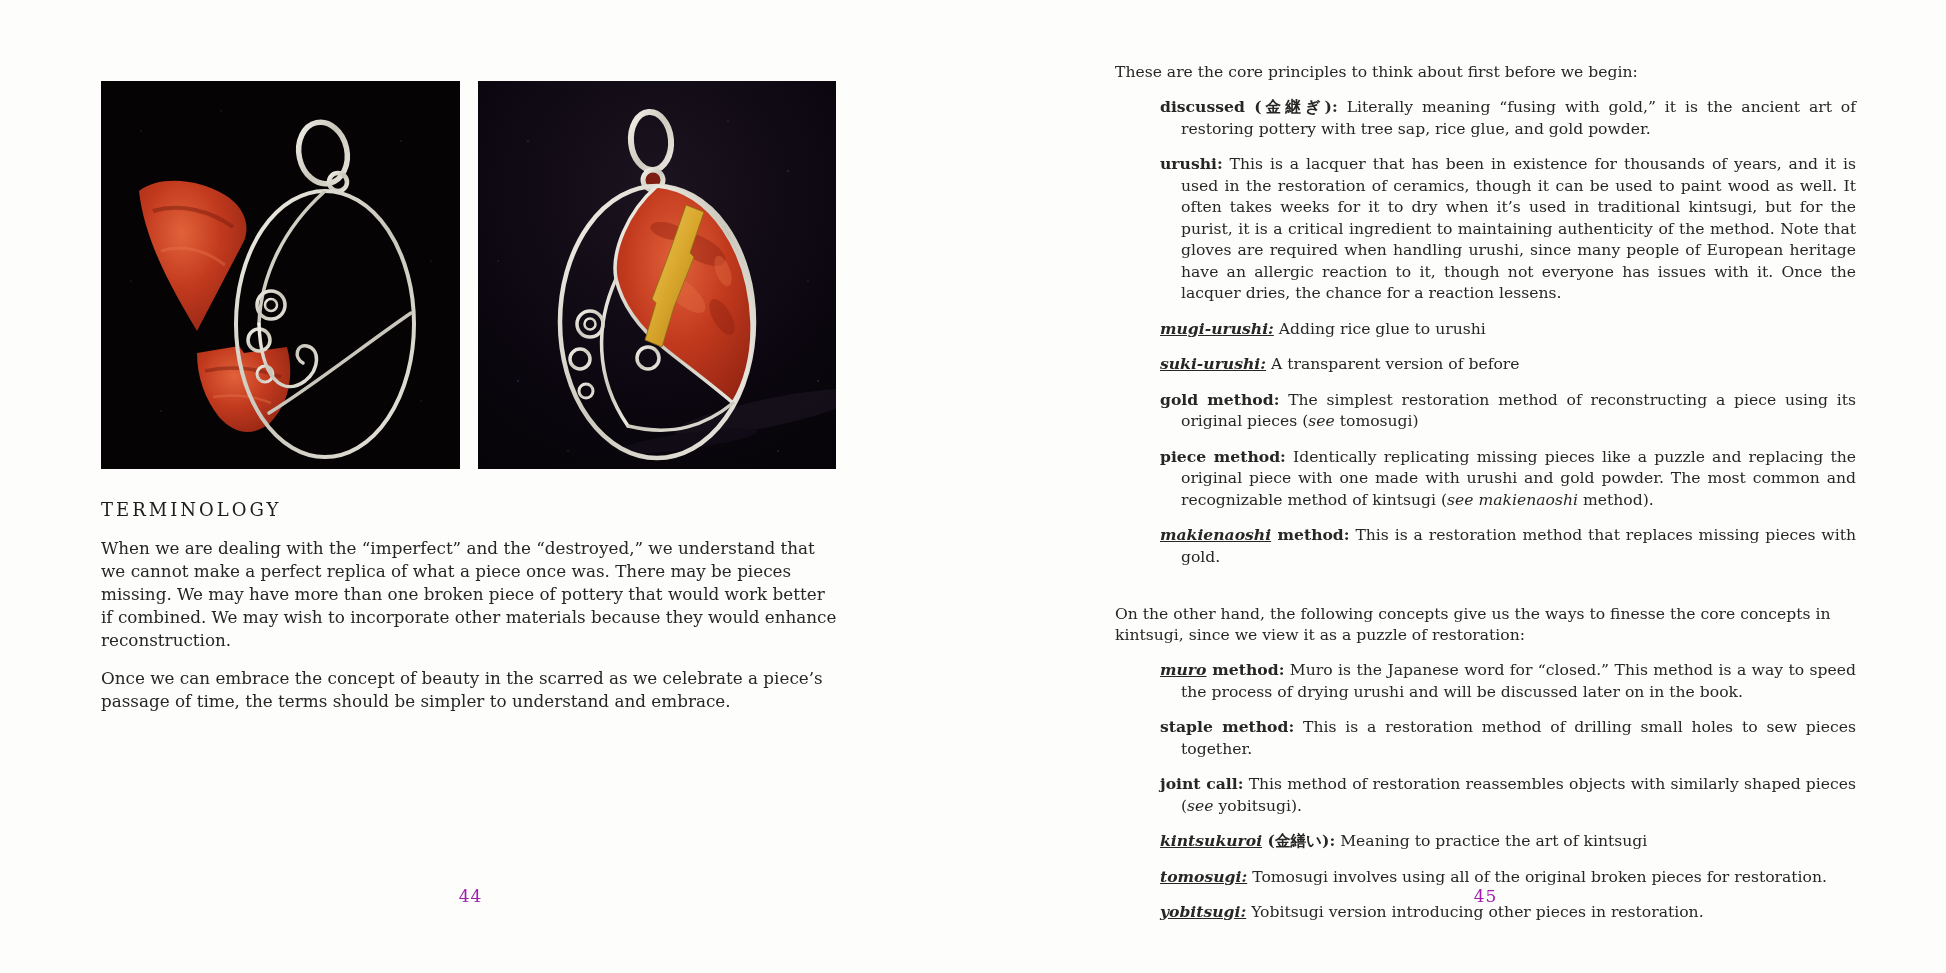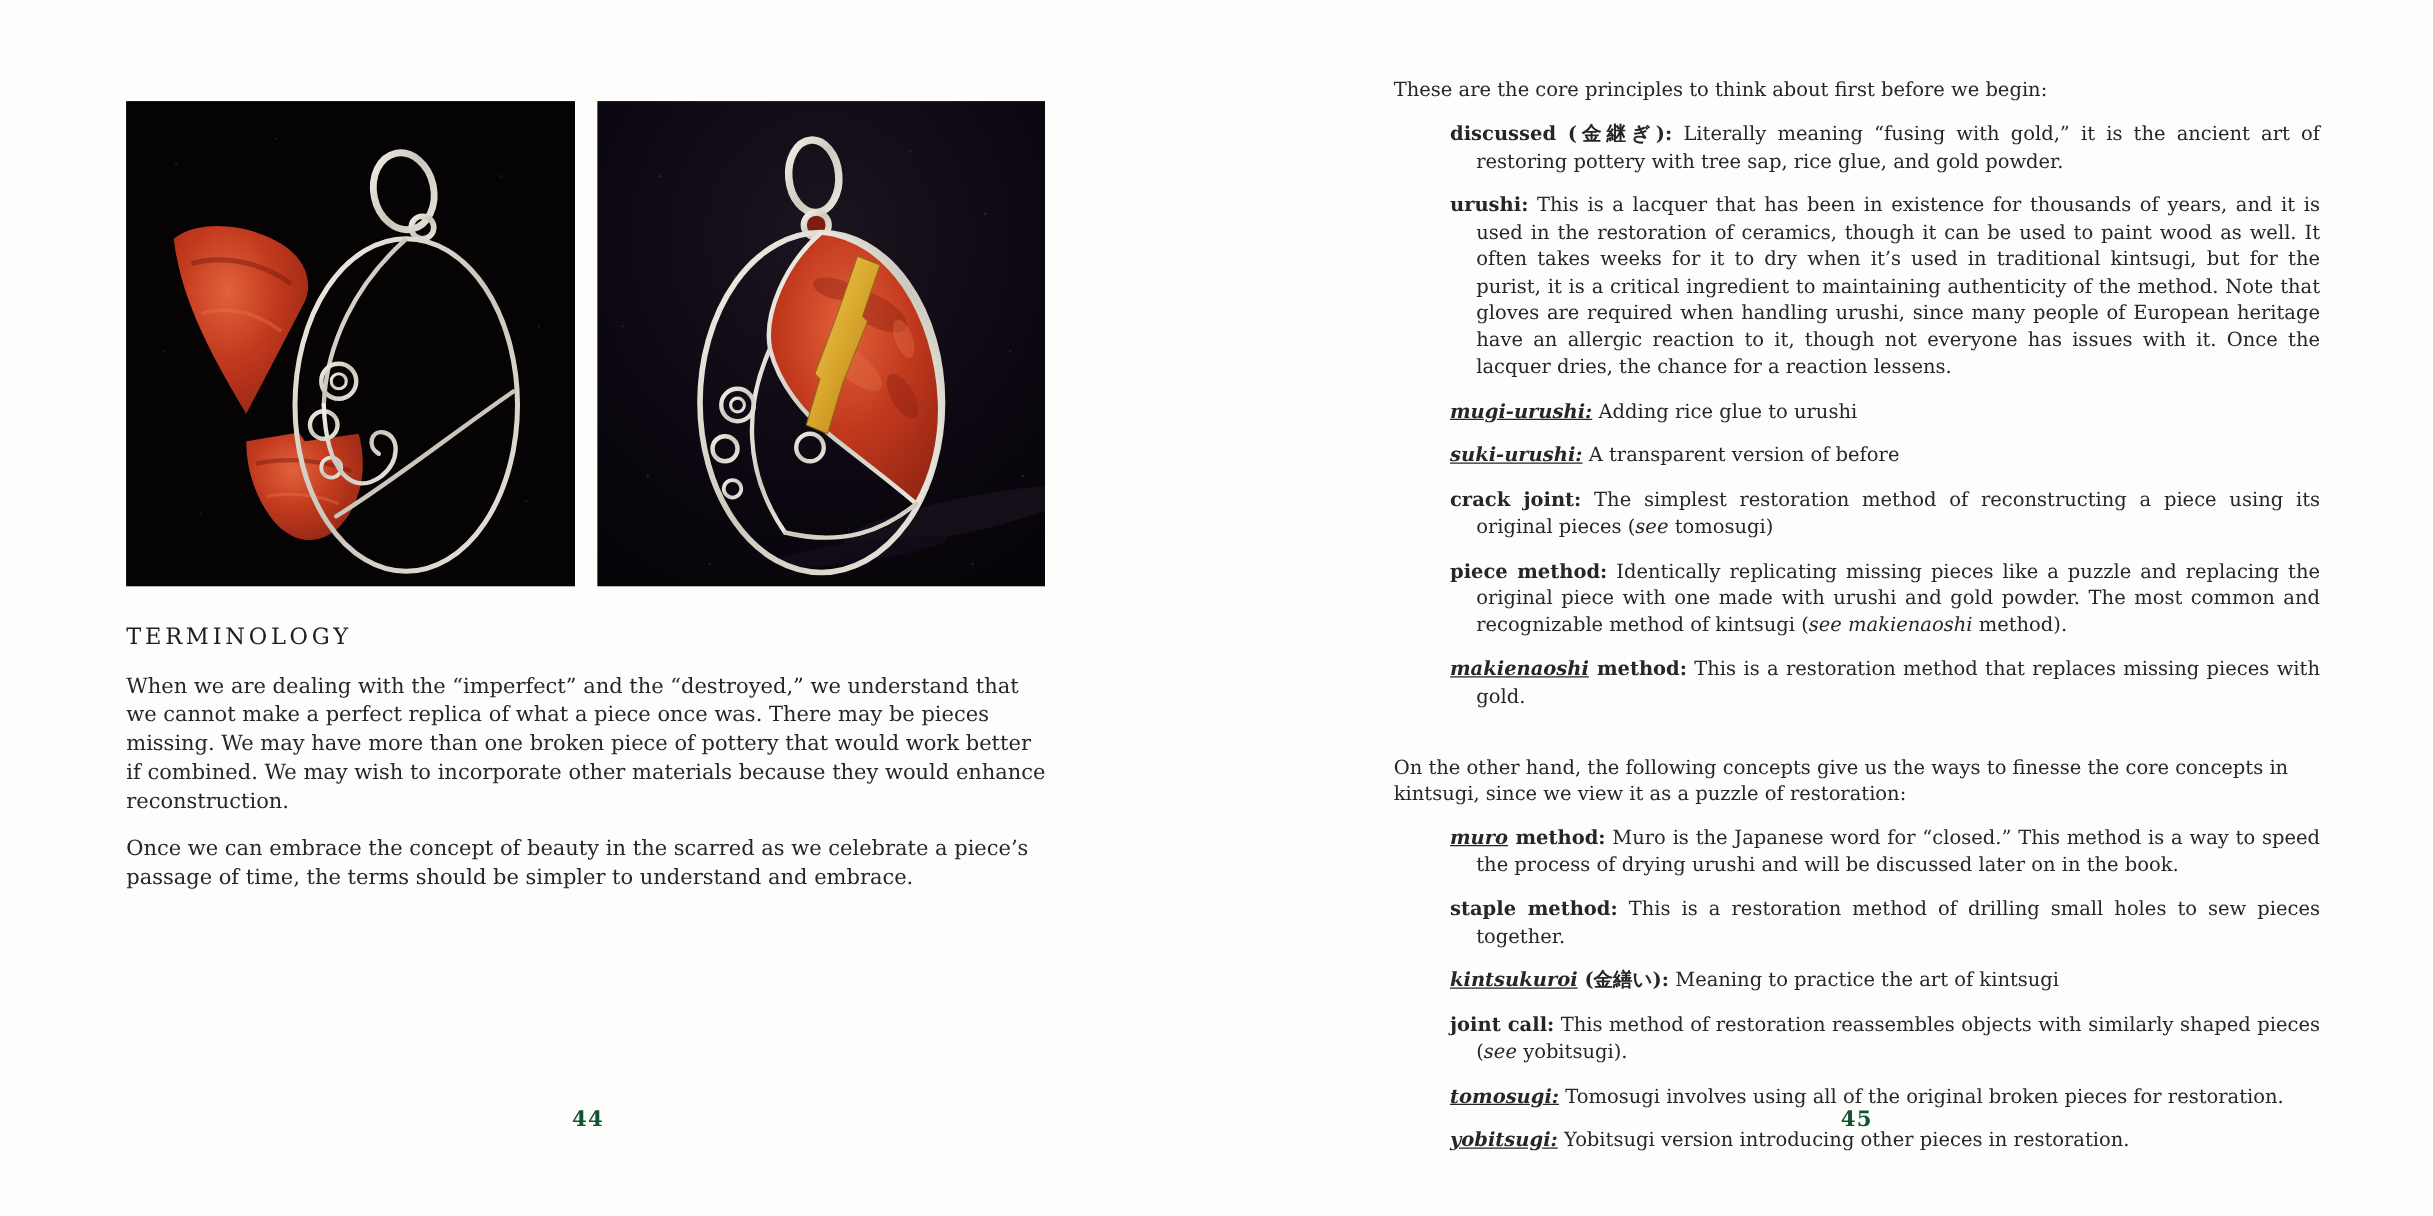--- a/index.html
+++ b/index.html
@@ -53,24 +53,24 @@
   }
   .s-r  { font-weight:normal; font-style:normal; }
   .s-b  { font-weight:bold;   font-style:normal; }
   .s-i  { font-weight:normal; font-style:italic; }
   .s-bi { font-weight:bold;   font-style:italic;text-decoration:underline; }
 
   .folio {
     position:absolute;
     top:886px; left:0; right:0;
     text-align:center;
-    font-weight:bold;
+    font-weight:normal;
     font-size:17px;
     letter-spacing:1px;
-    color:#14532d;
+    color:#a21caf;
   }
 </style>
 </head>
 <body>
 
 <div class="spread">
 
   <section class="page page-left">
 
     <div class="figures-row">
@@ -202,31 +202,31 @@
     <div class="folio">44</div>
   </section>
 
   <section class="page page-right">
     <p class="intro">These are the core principles to think about first before we begin:</p>
     <div id="core-terms">
         <div class="term-entry"><span class="s-b">discussed (金継ぎ):</span> <span class="s-r">Literally meaning “fusing with gold,” it is the ancient art of restoring pottery with tree sap, rice glue, and gold powder.</span></div>
         <div class="term-entry"><span class="s-b">urushi:</span> <span class="s-r">This is a lacquer that has been in existence for thousands of years, and it is used in the restoration of ceramics, though it can be used to paint wood as well. It often takes weeks for it to dry when it’s used in traditional kintsugi, but for the purist, it is a critical ingredient to maintaining authenticity of the method. Note that gloves are required when handling urushi, since many people of European heritage have an allergic reaction to it, though not everyone has issues with it. Once the lacquer dries, the chance for a reaction lessens.</span></div>
         <div class="term-entry"><span class="s-bi">mugi-urushi:</span> <span class="s-r">Adding rice glue to urushi</span></div>
         <div class="term-entry"><span class="s-bi">suki-urushi:</span> <span class="s-r">A transparent version of before</span></div>
-        <div class="term-entry"><span class="s-b">crack joint:</span> <span class="s-r">The simplest restoration method of reconstructing a piece using its original pieces (</span><span class="s-i">see</span><span class="s-r"> tomosugi)</span></div>
+        <div class="term-entry"><span class="s-b">gold method:</span> <span class="s-r">The simplest restoration method of reconstructing a piece using its original pieces (</span><span class="s-i">see</span><span class="s-r"> tomosugi)</span></div>
         <div class="term-entry"><span class="s-b">piece method:</span> <span class="s-r">Identically replicating missing pieces like a puzzle and replacing the original piece with one made with urushi and gold powder. The most common and recognizable method of kintsugi (</span><span class="s-i">see makienaoshi</span><span class="s-r"> method).</span></div>
         <div class="term-entry"><span class="s-bi">makienaoshi</span><span class="s-b"> method:</span> <span class="s-r">This is a restoration method that replaces missing pieces with gold.</span></div>
       </div>
 
     <p class="intro intro2">On the other hand, the following concepts give us the ways to finesse the core concepts in kintsugi, since we view it as a puzzle of restoration:</p>
     <div id="finesse-terms">
         <div class="term-entry"><span class="s-bi">muro</span><span class="s-b"> method:</span> <span class="s-r">Muro is the Japanese word for “closed.” This method is a way to speed the process of drying urushi and will be discussed later on in the book.</span></div>
         <div class="term-entry"><span class="s-b">staple method:</span> <span class="s-r">This is a restoration method of drilling small holes to sew pieces together.</span></div>
+        <div class="term-entry"><span class="s-b">joint call:</span> <span class="s-r">This method of restoration reassembles objects with similarly shaped pieces (</span><span class="s-i">see</span><span class="s-r"> yobitsugi).</span></div>
         <div class="term-entry"><span class="s-bi">kintsukuroi</span><span class="s-b"> (金繕い):</span> <span class="s-r">Meaning to practice the art of kintsugi</span></div>
-        <div class="term-entry"><span class="s-b">joint call:</span> <span class="s-r">This method of restoration reassembles objects with similarly shaped pieces (</span><span class="s-i">see</span><span class="s-r"> yobitsugi).</span></div>
         <div class="term-entry"><span class="s-bi">tomosugi:</span> <span class="s-r">Tomosugi involves using all of the original broken pieces for restoration.</span></div>
         <div class="term-entry"><span class="s-bi">yobitsugi:</span> <span class="s-r">Yobitsugi version introducing other pieces in restoration.</span></div>
       </div>
 
     <div class="folio">45</div>
   </section>
 
 </div>
 
 </body></html>

